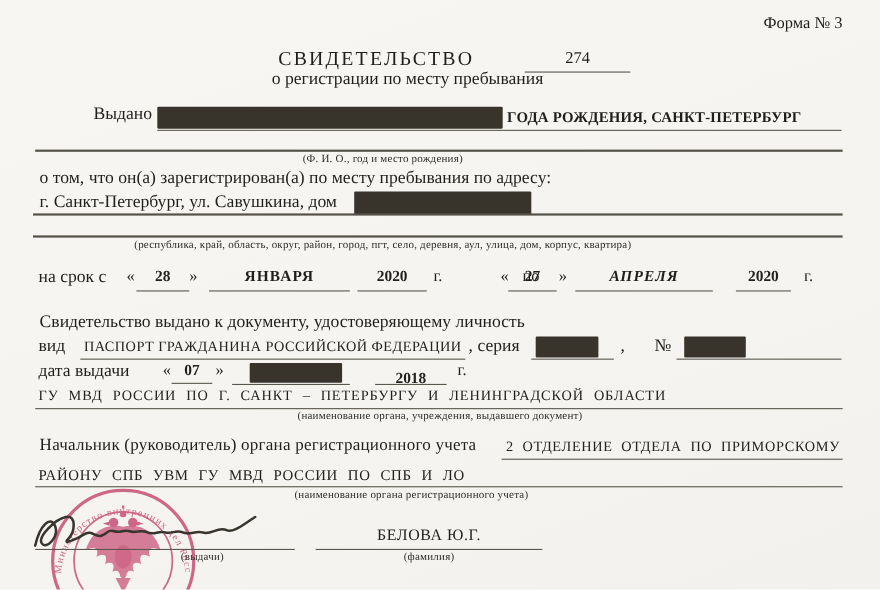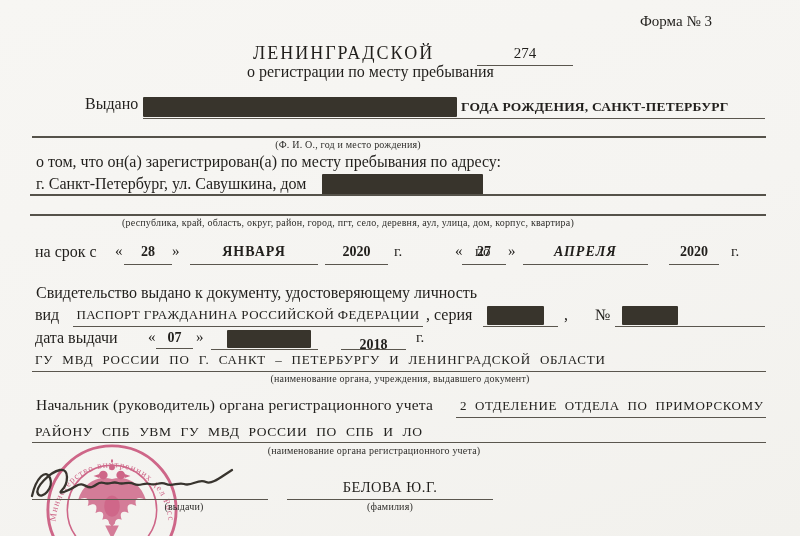--- a/index.html
+++ b/index.html
@@ -14,23 +14,23 @@
   .u{position:absolute;border-top:1.5px solid #5a564e;height:0;}
   .u2{position:absolute;border-top:2px solid #55524a;height:0;}
   .bar{position:absolute;background:#38342c;border-radius:1px;}
   .up{font-size:13px;letter-spacing:.4px;color:#23221f;}
   .bold{font-weight:bold;}
   .ctr{text-align:center;}
 </style>
 </head>
 <body>
 
-<div class="t" style="left:640px;top:13px;width:126px;font-size:15px;">Форма № 3</div>
+<div class="t" style="left:640px;top:13px;width:126px;text-align:right;font-size:15px;">Форма № 3</div>
 
-<div class="t" style="left:253px;top:43px;font-size:18px;letter-spacing:2px;">ЛЕНИНГРАДСКОЙ</div>
+<div class="t" style="left:253px;top:43px;font-size:18px;letter-spacing:2px;">СВИДЕТЕЛЬСТВО</div>
 <div class="t ctr" style="left:477px;top:45px;width:96px;font-size:15px;">274</div>
 <div class="u" style="left:477px;top:65px;width:96px;"></div>
 <div class="t" style="left:247px;top:63px;font-size:16px;">о регистрации по месту пребывания</div>
 
 <div class="t" style="left:85px;top:95px;font-size:16px;">Выдано</div>
 <div class="bar" style="left:143px;top:97px;width:314px;height:20px;"></div>
 <div class="t bold" style="left:461px;top:99px;font-size:13.5px;letter-spacing:.2px;">ГОДА РОЖДЕНИЯ, САНКТ-ПЕТЕРБУРГ</div>
 <div class="u" style="left:143px;top:118px;width:622px;"></div>
 <div class="u2" style="left:32px;top:136px;width:734px;"></div>
 <div class="t cap ctr" style="left:0;top:139px;width:696px;">(Ф. И. О., год и место рождения)</div>

